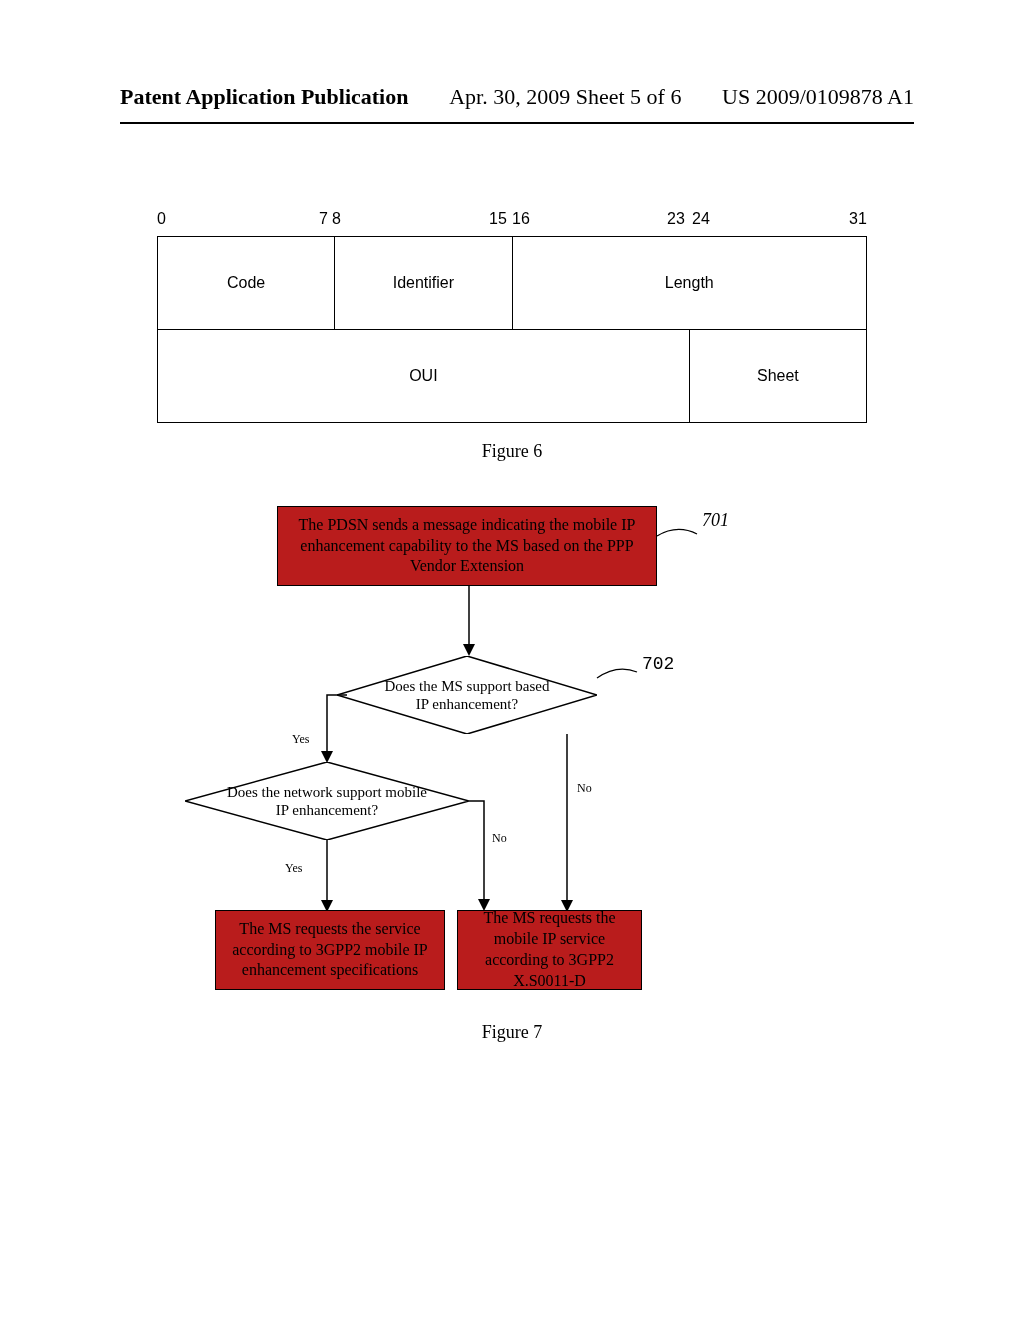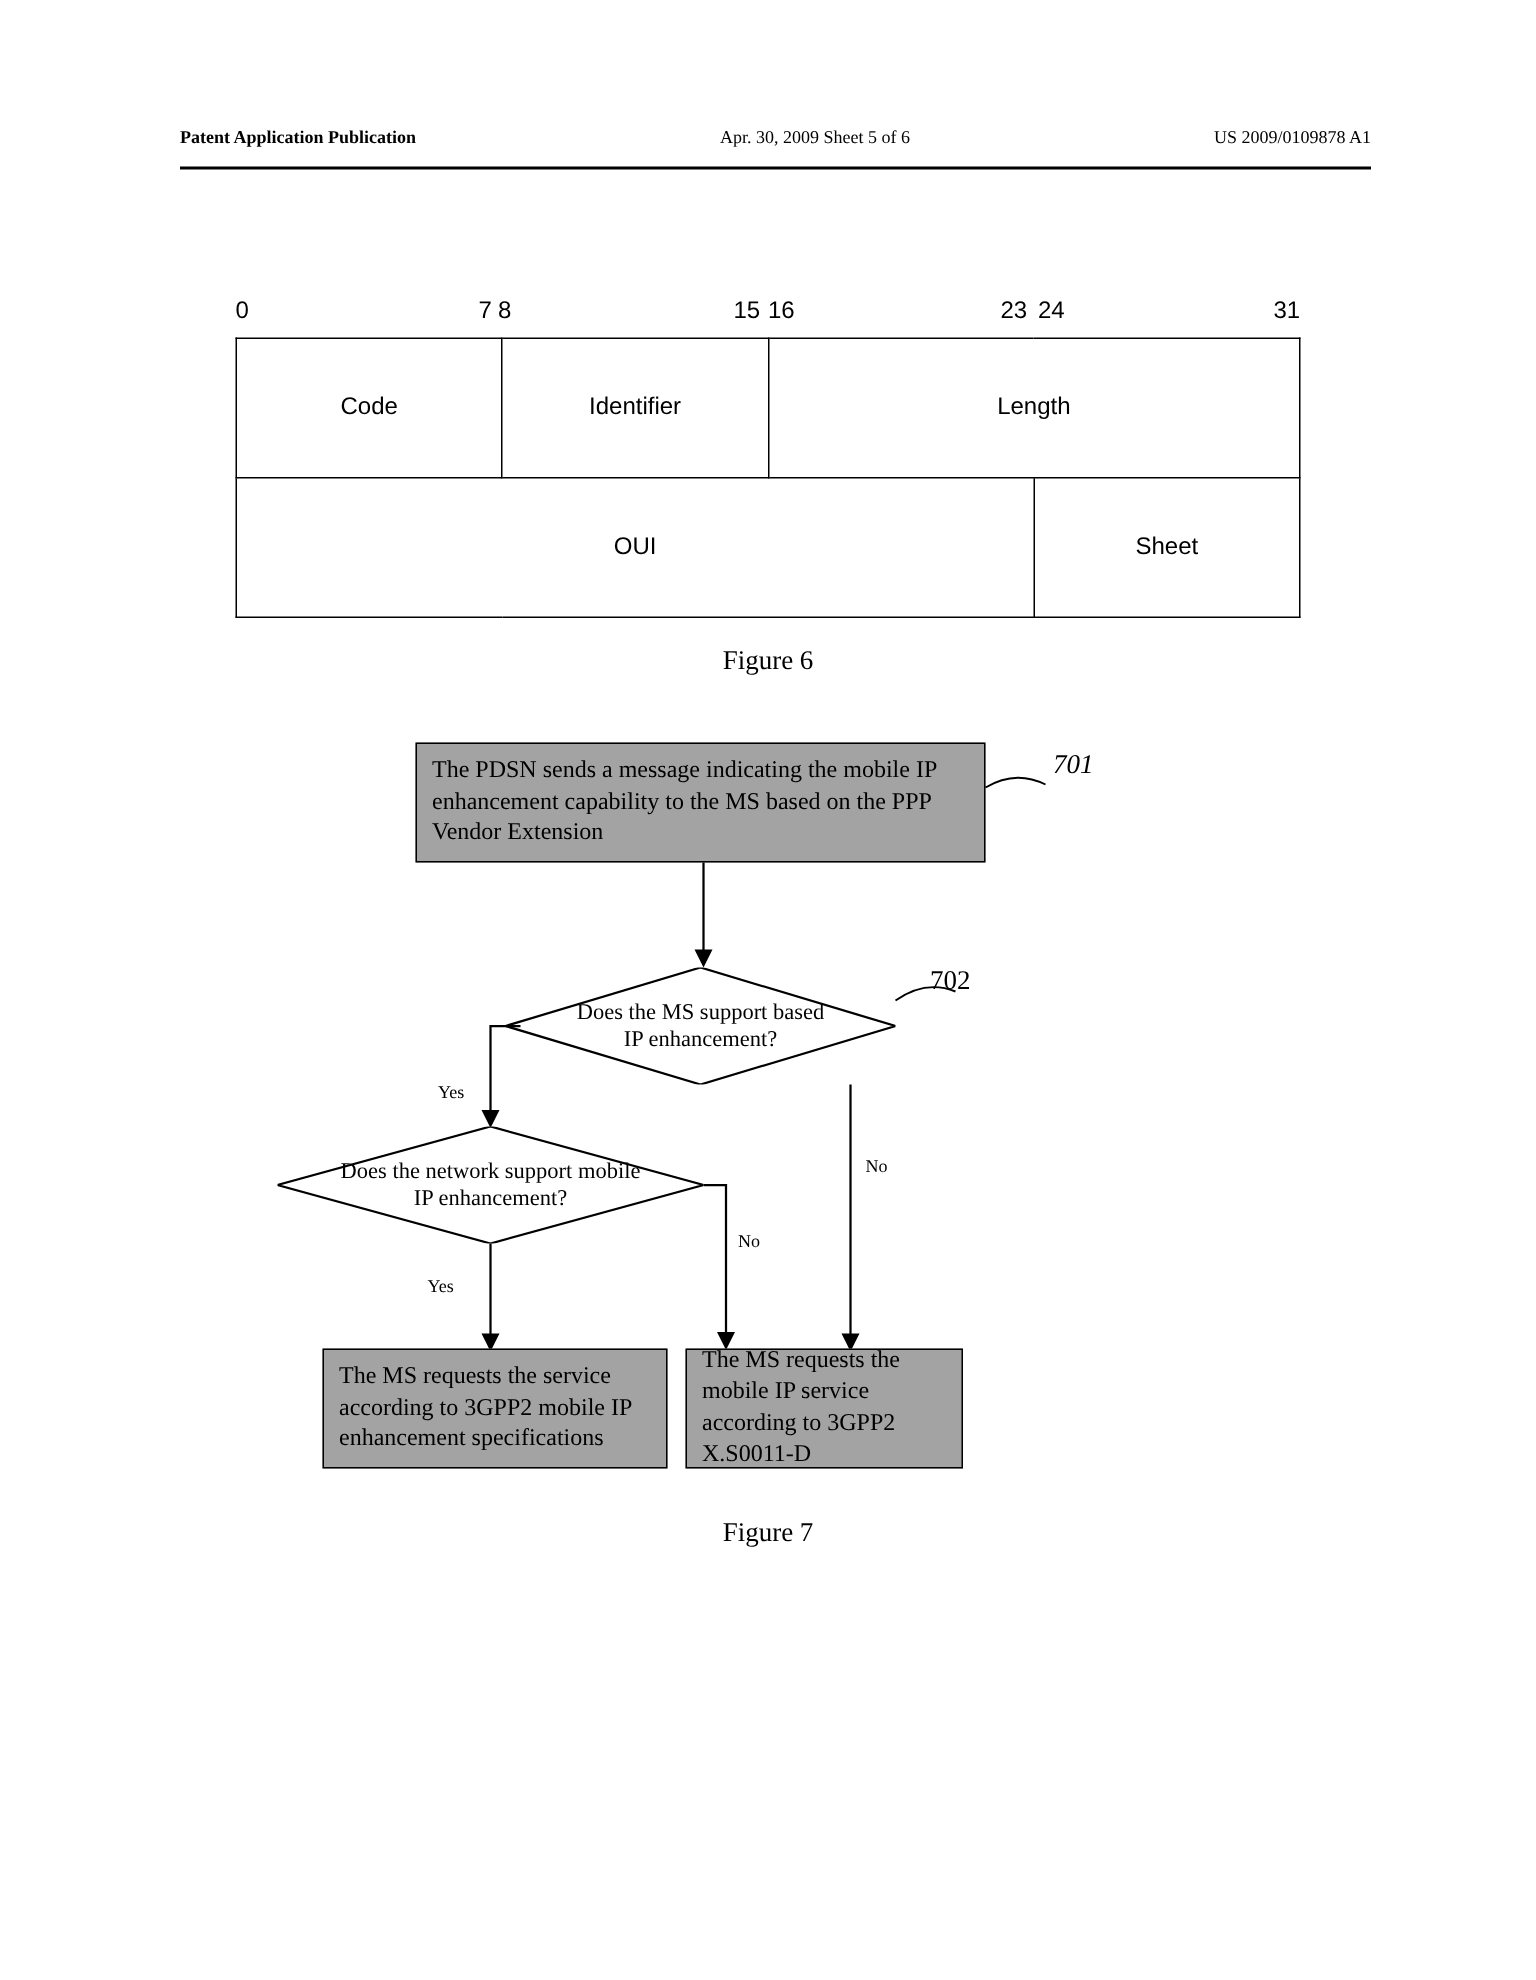--- a/index.html
+++ b/index.html
@@ -14,21 +14,21 @@
     height: 1320px;
     position: relative;
     box-sizing: border-box;
     padding: 0;
   }
   .header {
     display: flex;
     justify-content: space-between;
     align-items: baseline;
     padding: 84px 110px 8px 120px;
-    font-size: 12px;
+    font-size: 22px;
   }
   .header .pub-label { font-weight: bold; }
   .header .date {}
   .header .pubnum {}
   .hr {
     border: none;
     border-top: 2px solid #000;
     margin: 4px 110px 0 120px;
   }
 
@@ -71,21 +71,22 @@
   .fig7 {
     position: relative;
     margin: 44px auto 0 auto;
     width: 710px;
     height: 540px;
     font-family: "Times New Roman", serif;
   }
   .box {
     position: absolute;
     border: 1.5px solid #000;
-    background: #a3a3a3;
+    background: #b91c1c;
+    text-align: center;
     display: flex;
     align-items: center;
     justify-content: center;
     padding: 6px 10px;
     box-sizing: border-box;
     font-size: 16px;
     line-height: 1.3;
   }
   .callout {
     position: absolute;
@@ -170,21 +171,21 @@
         <polygon points="7,70 1,58 13,58" fill="#000"></polygon>
       </svg>
     </div>
 
     <div class="diamond" style="left:180px; top:150px; width:260px; height:78px;">
       <svg width="260" height="78">
           <polygon points="130,0 260,39 130,78 0,39" fill="#fff" stroke="#000" stroke-width="1.5"></polygon>
         </svg>
       <div class="dtext">Does the MS support based IP enhancement?</div>
     </div>
-    <div class="callout" style="left:463px; top:148px;">702</div>
+    <div class="callout" style="left:485px; top:148px;font-family:Liberation Mono, monospace;">702</div>
     <div class="arrow" style="left:440px; top:160px;">
       <svg width="46" height="24">
           <path d="M0 12 Q20 -2 40 6" stroke="#000" stroke-width="1.3" fill="none"></path>
         </svg>
     </div>
 
     <div class="edge-label" style="left:135px; top:226px;">Yes</div>
     <div class="arrow" style="left:165px; top:189px;">
       <svg width="30" height="78">
         <path d="M25 0 L5 0 L5 58" stroke="#000" stroke-width="1.5" fill="none"></path>

